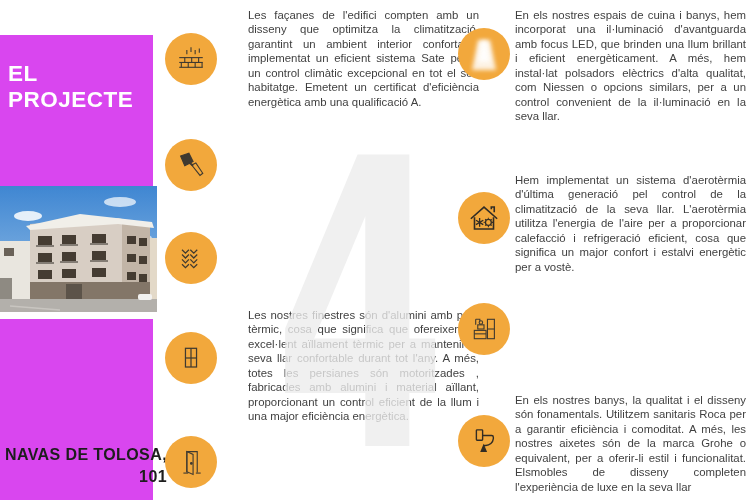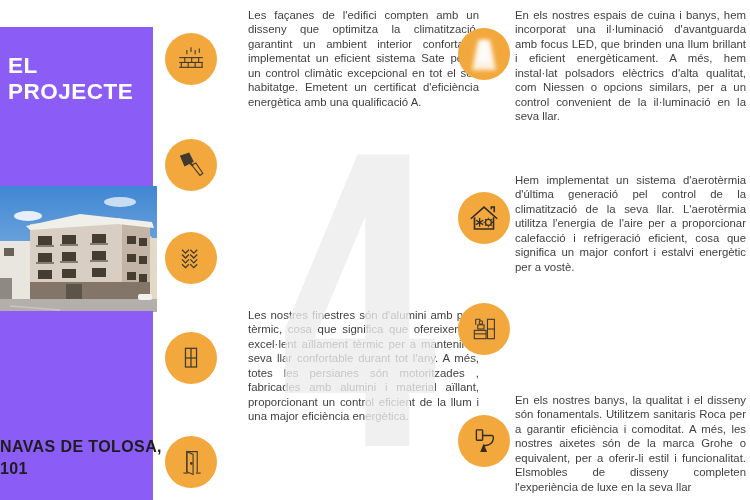--- a/index.html
+++ b/index.html
@@ -1,27 +1,27 @@
 <!DOCTYPE html>
 <html><head>
 <meta charset="utf-8">
 <style>
   html,body{margin:0;padding:0;background:#ffffff;}
   #page{position:relative;width:750px;height:500px;background:#ffffff;overflow:hidden;
         font-family:"Liberation Sans","DejaVu Sans",sans-serif;}
 
   
-  .orange-block{position:absolute;left:0;background:#8b5cf6;}
+  .orange-block{position:absolute;left:0;background:#d946ef;margin-top:8px;}
   #side-top{top:27px;width:153px;height:159px;}
   #side-bottom{top:311px;width:153px;height:189px;}
   #side-title{position:absolute;left:8px;top:26px;width:145px;color:#ffffff;
               font-size:22.5px;font-weight:700;letter-spacing:.5px;}
   #side-subtitle{position:absolute;left:10px;top:72px;width:130px;color:#1d1d1d;
                  font-size:16px;font-weight:700;line-height:22px;}
-  #side-address{position:absolute;left:0;top:125px;width:167px;text-align:left;color:#1d1d1d;
+  #side-address{position:absolute;left:0;top:125px;width:167px;text-align:right;color:#1d1d1d;
                 font-size:16px;font-weight:700;line-height:22px;letter-spacing:.4px;}
   #building-photo{position:absolute;left:0;top:186px;width:157px;height:126px;}
 
   
   #watermark{position:absolute;left:274px;top:108px;z-index:5;pointer-events:none;
              font-family:"DejaVu Sans",sans-serif;font-weight:700;font-size:400px;line-height:1;
              color:rgba(236,236,236,0.78);transform:scaleX(0.62);transform-origin:left top;}
 
   
   .para{position:absolute;width:231px;color:#3f3f3f;font-size:11.4px;line-height:14.45px;

